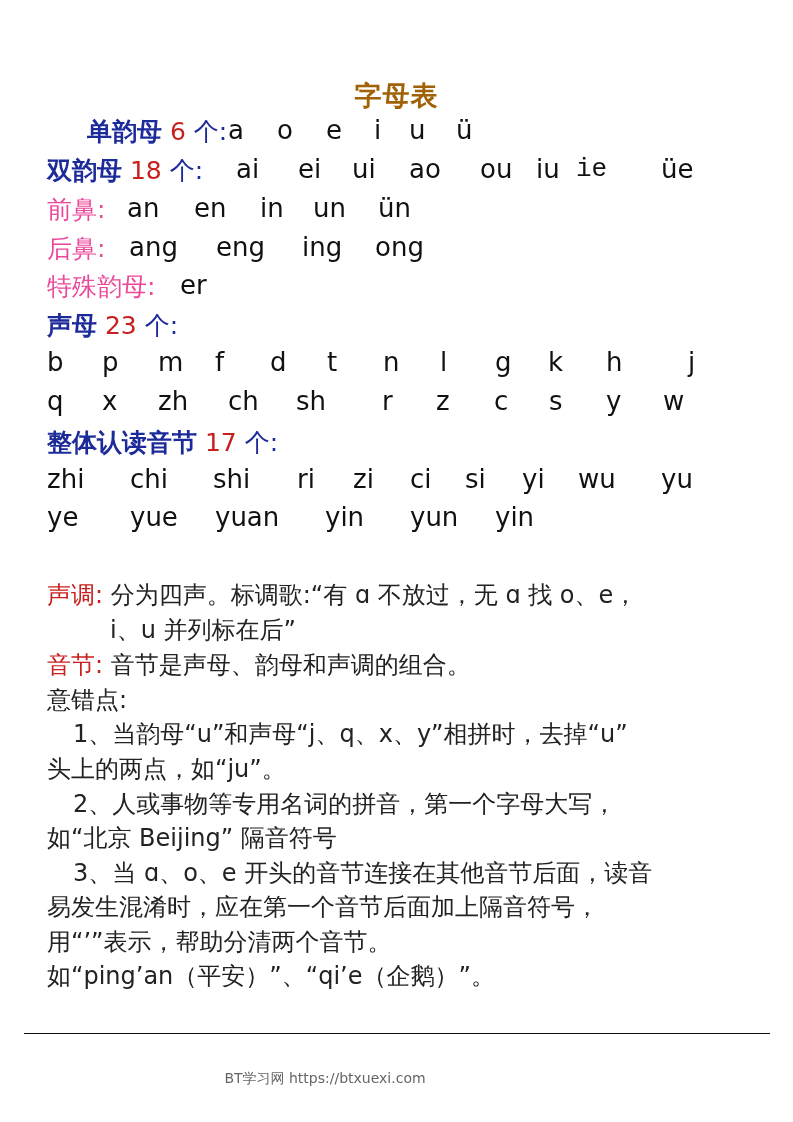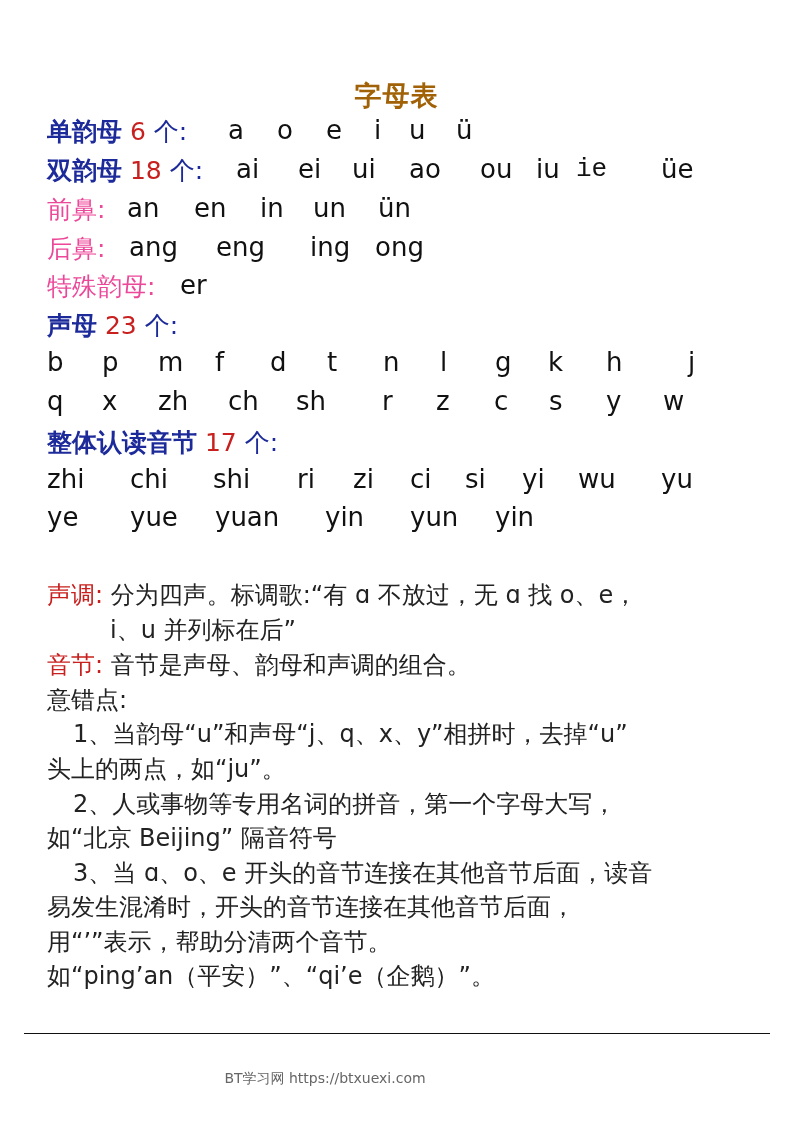--- a/index.html
+++ b/index.html
@@ -16,21 +16,21 @@
   .grid-item { position:absolute; font-size:26px; color:#111; white-space:nowrap; }
   .note { position:absolute; font-size:24px; line-height:34px; white-space:nowrap; color:#222; }
   .rule { position:absolute; left:24px; width:746px; top:1033px; height:1px; background:#111; }
   .footer { position:absolute; left:0; width:650px; text-align:center; top:1070px; font-size:14px; color:#666; }
 </style>
 </head>
 <body>
 
 <div class="abs title">字母表</div>
 
-<div class="row" style="top:115px;">
+<div class="row" style="top:115px;margin-left:40px;">
   <span class="lbl-bold">单韵母</span>
   <span class="num">6</span>
   <span class="blue">个:</span>
 </div>
 <span class="grid-item" style="left:228px;top:115px;">a</span>
 <span class="grid-item" style="left:277px;top:115px;">o</span>
 <span class="grid-item" style="left:326px;top:115px;">e</span>
 <span class="grid-item" style="left:374px;top:115px;">i</span>
 <span class="grid-item" style="left:409px;top:115px;">u</span>
 <span class="grid-item" style="left:456px;top:115px;">ü</span>
@@ -56,21 +56,21 @@
 <span class="grid-item" style="left:194px;top:193px;">en</span>
 <span class="grid-item" style="left:260px;top:193px;">in</span>
 <span class="grid-item" style="left:313px;top:193px;">un</span>
 <span class="grid-item" style="left:378px;top:193px;">ün</span>
 
 <div class="row" style="top:232px;">
   <span class="lbl">后鼻:</span>
 </div>
 <span class="grid-item" style="left:129px;top:232px;">ang</span>
 <span class="grid-item" style="left:216px;top:232px;">eng</span>
-<span class="grid-item" style="left:302px;top:232px;margin-left:8px;">ing</span>
+<span class="grid-item" style="left:302px;top:232px;">ing</span>
 <span class="grid-item" style="left:375px;top:232px;">ong</span>
 
 <div class="row" style="top:270px;">
   <span class="lbl">特殊韵母:</span>
 </div>
 <span class="grid-item" style="left:180px;top:270px;">er</span>
 
 <div class="row" style="top:309px;">
   <span class="lbl-bold">声母</span>
   <span class="num">23</span>
@@ -134,18 +134,18 @@
   <span class="red">音节:</span>
   <span>音节是声母、韵母和声调的组合。</span>
 </div>
 
 <div class="note red" style="left:47px;top:683px;">意错点:</div>
 <div class="note blue" style="left:73px;top:717px;">1、当韵母“u”和声母“j、q、x、y”相拼时，去掉“u”</div>
 <div class="note blue" style="left:47px;top:752px;">头上的两点，如“ju”。</div>
 <div class="note" style="left:73px;top:787px;">2、人或事物等专用名词的拼音，第一个字母大写，</div>
 <div class="note" style="left:47px;top:821px;">如“北京 Beijing” 隔音符号</div>
 <div class="note" style="left:73px;top:856px;">3、当 ɑ、o、e 开头的音节连接在其他音节后面，读音</div>
-<div class="note" style="left:47px;top:890px;">易发生混淆时，开头的音节连接在其他音节后面，</div>
+<div class="note" style="left:47px;top:890px;">易发生混淆时，应在第一个音节后面加上隔音符号，</div>
 <div class="note" style="left:47px;top:925px;">用“’”表示，帮助分清两个音节。</div>
 <div class="note" style="left:47px;top:959px;">如“ping’an（平安）”、“qi’e（企鹅）”。</div>
 
 <div class="rule"></div>
 <div class="footer">BT学习网 https://btxuexi.com</div>
 
 </body></html>

